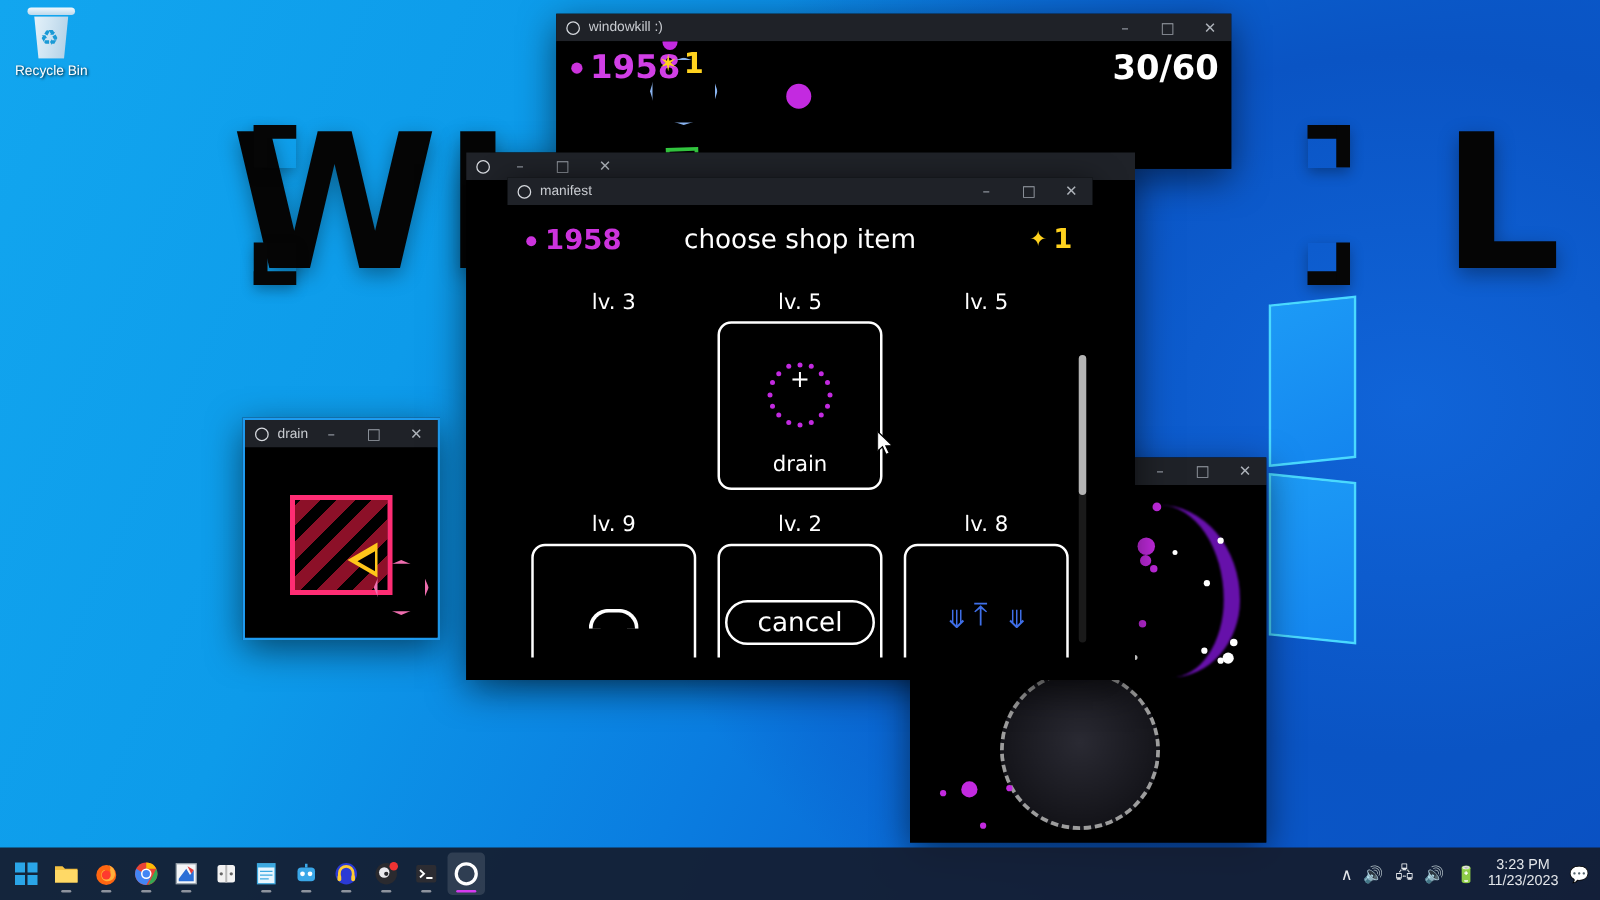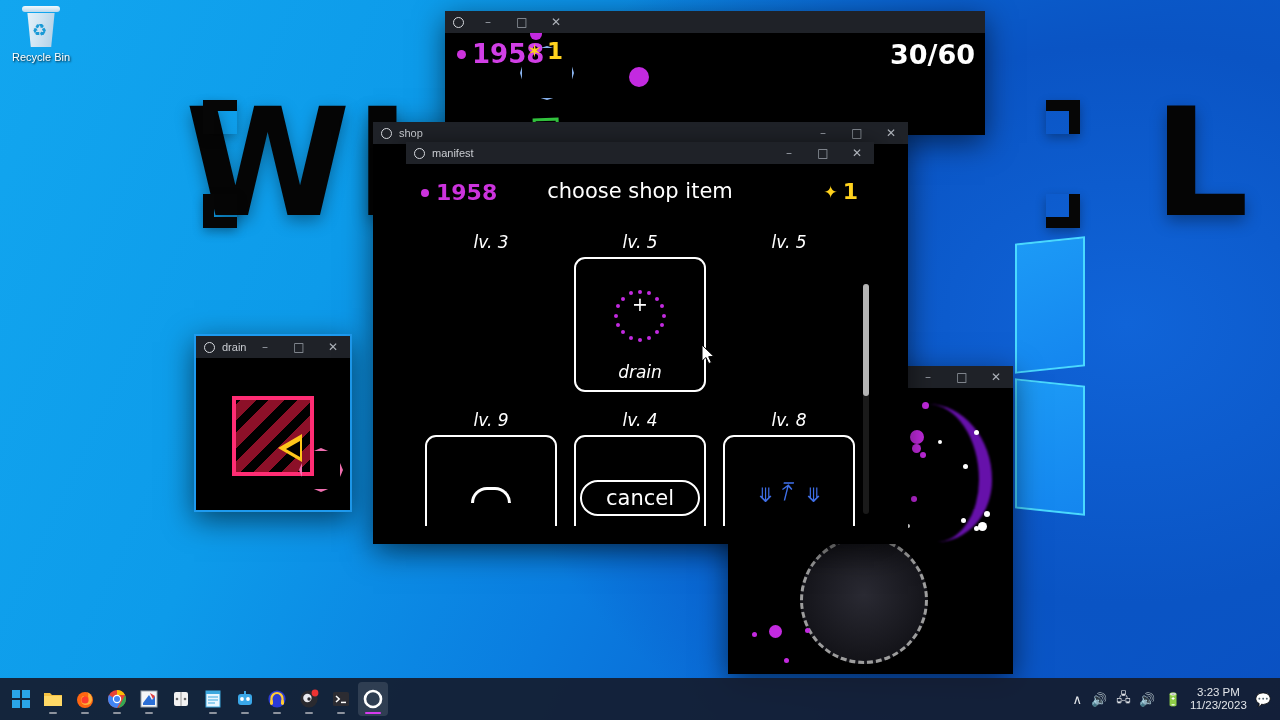--- a/index.html
+++ b/index.html
@@ -135,21 +135,21 @@
   .mf-coin-dot { width: 8px; height: 8px; border-radius: 50%; background: #cc33dd; }
   .mf-title { position: absolute; left: 0; top: 5px; width: 468px; text-align: center;
               color: #fff; font-size: 21px; font-family: "DejaVu Sans", sans-serif; }
   .mf-stars { position: absolute; right: 16px; top: 5px; display: flex; align-items: center;
               gap: 5px; color: #ffd21e; font-size: 22px; font-weight: bold;
               font-family: "DejaVu Sans", sans-serif; }
   .mf-star-ico { color: #ffd21e; font-size: 17px; }
 
   .mf-grid { position: absolute; left: 6px; top: 68px; width: 456px; }
   .mf-row { display: flex; justify-content: center; gap: 17px; margin-bottom: 18px; }
-  .mf-item { width: 132px; font-style: italic; }
+  .mf-item { width: 132px; }
   .mf-lv { text-align: center; color: #fff; font-size: 17px; margin-bottom: 5px;
            font-family: "DejaVu Sans", sans-serif; }
   .mf-card { height: 135px; border: 2.5px solid #fff; border-radius: 11px;
              background: #000; display: flex; flex-direction: column;
              align-items: center; justify-content: space-between; padding: 10px 4px 8px; }
   .mf-art { flex: 1 1 auto; width: 100%; position: relative; }
   .mf-name { color: #fff; font-size: 17px; font-family: "DejaVu Sans", sans-serif;
              white-space: nowrap; }
 
   
@@ -225,20 +225,21 @@
       <div class="bin-lid"></div>
       <div class="bin-body"></div>
       <div class="bin-rec">♻</div>
     </div>
     <span>Recycle Bin</span>
   </div>
 
   <div class="win" id="win-game">
     <div class="titlebar">
       <span class="tb-ico"></span>
+      <span class="tb-title">windowkill :)</span>
       <span class="tb-btns">
         <span class="tb-btn">–</span>
         <span class="tb-btn">□</span>
         <span class="tb-btn close">✕</span>
       </span>
     </div>
     <div class="canvas" id="game-canvas">
       <div class="blip"></div>
       <div class="hud-score">
         <span class="dot-mag"></span>
@@ -300,21 +301,20 @@
       <div class="wp2" style="left:233px;top:130px;width:5px;height:5px;"></div>
       <div class="wp2" style="left:246px;top:138px;width:5px;height:5px;"></div>
       <div class="wp2" style="left:250px;top:134px;width:9px;height:9px;"></div>
       <div class="wp2" style="left:178px;top:136px;width:4px;height:4px;"></div>
     </div>
   </div>
 
   <div class="win" id="win-shop">
     <div class="titlebar">
       <span class="tb-ico"></span>
-      <span class="tb-title">shop</span>
       <span class="tb-btns">
         <span class="tb-btn">–</span>
         <span class="tb-btn">□</span>
         <span class="tb-btn close">✕</span>
       </span>
     </div>
     <div class="canvas" id="shop-canvas"></div>
   </div>
 
   <div class="win" id="win-manifest">
@@ -388,21 +388,21 @@
             <div class="mf-lv">lv. 9</div>
             <div class="mf-card">
               <div class="mf-art">
                 <div class="arc-top" style="top:40px;width:40px;height:16px;"></div>
               </div>
               <div class="mf-name"></div>
             </div>
           </div>
 
           <div class="mf-item">
-            <div class="mf-lv">lv. 4</div>
+            <div class="mf-lv">lv. 2</div>
             <div class="mf-card">
               <div class="mf-art">
                 <div class="arc-green" style="top:33px;"></div>
                 <div class="arc-top" style="top:41px;width:38px;height:16px;"></div>
               </div>
               <div class="mf-name"></div>
             </div>
           </div>
 
           <div class="mf-item">

